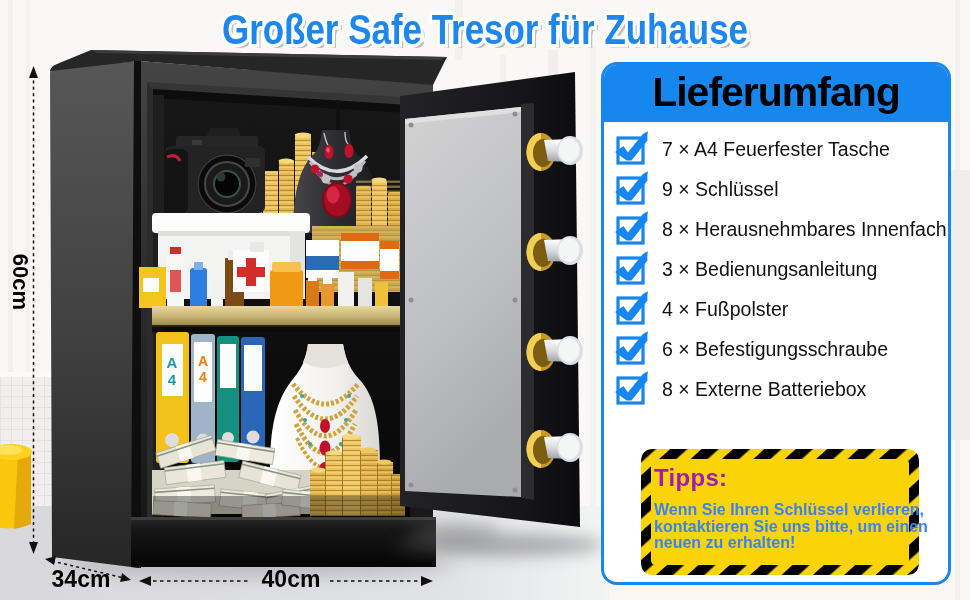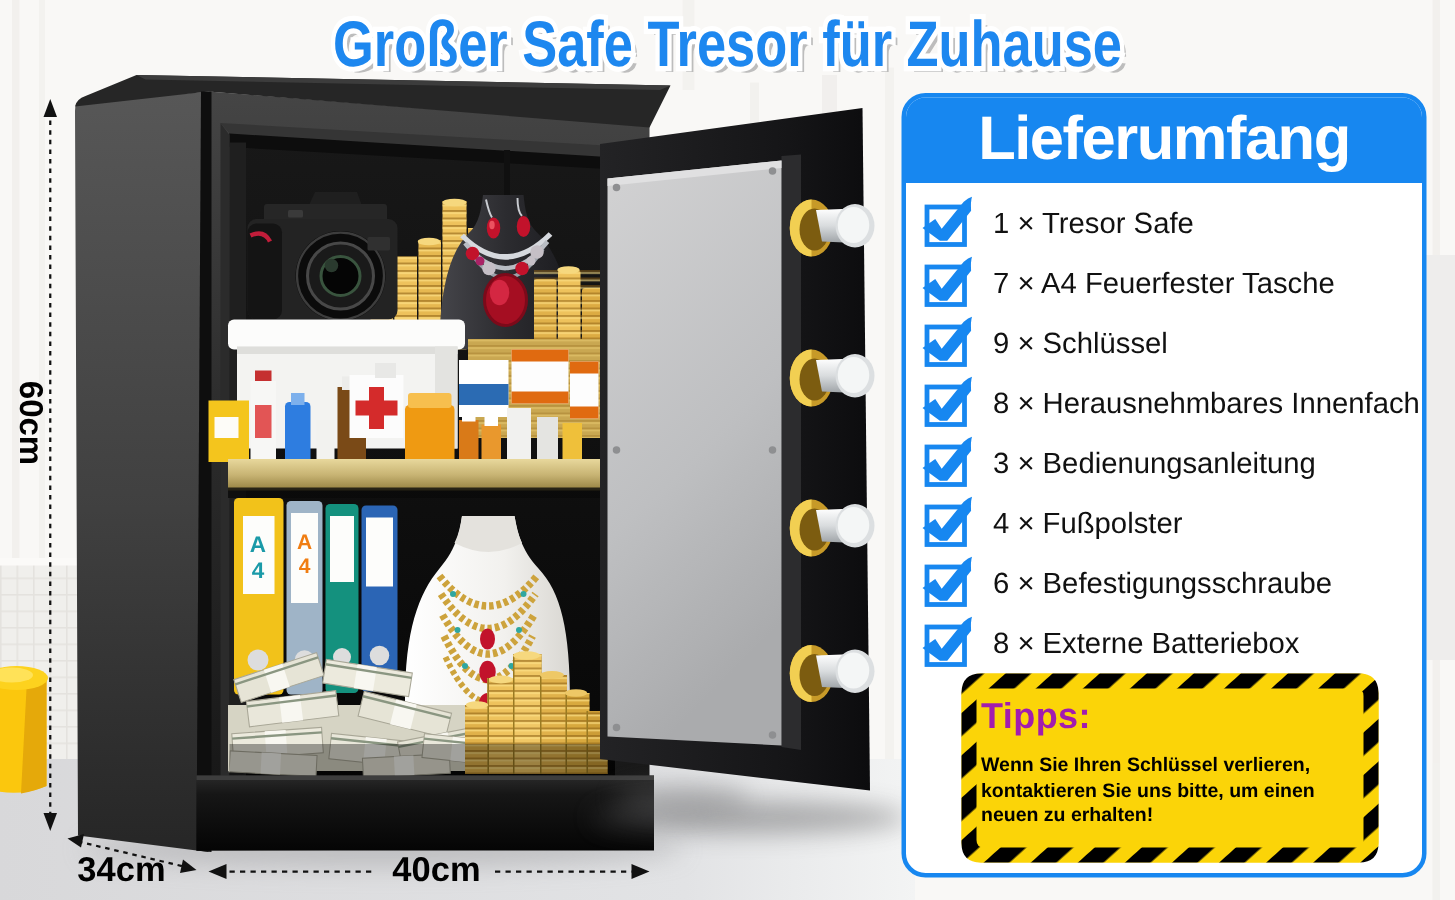--- a/index.html
+++ b/index.html
@@ -1,27 +1,27 @@
 <!DOCTYPE html>
 <html><head>
 <meta charset="utf-8">
 <style>
   html,body{margin:0;padding:0;}
   body{font-family:"Liberation Sans",sans-serif;}
   #stage{position:relative;width:970px;height:600px;overflow:hidden;background:#f9f8f6;}
   #photo{position:absolute;left:0;top:0;}
   .panel{position:absolute;left:601px;top:62px;width:350px;height:523px;background:#fff;border:3px solid #1787f0;border-radius:16px;box-sizing:border-box;}
-  .phead{position:absolute;left:0;right:0;top:0;height:57px;background:#1787f0;border-radius:13px 13px 0 0;color:#ffffff;font-weight:bold;font-size:41px;text-align:center;line-height:55px;letter-spacing:-1px;}
+  .phead{position:absolute;left:0;right:0;top:0;height:57px;background:#1787f0;border-radius:13px 13px 0 0;color:#000000;font-weight:bold;font-size:41px;text-align:center;line-height:55px;letter-spacing:-1px;}
   .plist{position:absolute;left:0;top:63px;right:0;}
   .pitem{height:40px;display:flex;align-items:center;padding-left:10px;}
   .pitem svg{flex:0 0 auto;}
   .pitem span{font-size:19.5px;color:#111;margin-left:8px;white-space:nowrap;position:relative;top:1.5px;}
   .tipps{position:absolute;left:36px;top:383px;width:280px;height:128px;}
   .tipps .tt{position:absolute;left:14px;top:16px;font-size:24px;font-weight:bold;color:#a21caf;letter-spacing:0.3px;}
-  .tipps .tb{position:absolute;left:14px;top:54px;font-size:13px;font-weight:bold;color:#000000;line-height:16.5px;white-space:nowrap;}
+  .tipps .tb{position:absolute;left:14px;top:54px;font-size:16px;font-weight:bold;color:#3b82f6;line-height:16.5px;white-space:nowrap;}
 </style>
 </head>
 <body>
 <div id="stage">
 
 <svg id="photo" width="970" height="600" viewBox="0 0 970 600">
   <defs>
     <linearGradient id="sideGrad" x1="0" y1="0" x2="0" y2="1">
       <stop offset="0" stop-color="#575757"></stop>
           <stop offset="0.55" stop-color="#404040"></stop>
@@ -464,27 +464,20 @@
     <text x="485" y="44" font-size="43" font-weight="bold" fill="#1d87ef" stroke="#fff" stroke-width="7" paint-order="stroke" text-anchor="middle" textLength="526" lengthAdjust="spacingAndGlyphs">Großer Safe Tresor für Zuhause</text>
   </g>
 </svg>
 
 <div class="panel">
 
   <div class="phead">Lieferumfang</div>
 
   <div class="plist">
 
-    <div class="pitem">
-          <svg width="40" height="38" viewBox="0 0 40 38">
-            <rect x="4" y="9" width="25" height="25" fill="#fff" stroke="#1787f0" stroke-width="3.2"></rect>
-            <path d="M1,23 L9.5,17 L13.8,23.5 L28.5,5.5 Q31.5,3 34,2.2 Q33,5.5 33.4,11.5 L17.5,31.5 L12.6,31.5 Z" fill="#1787f0"></path>
-          </svg>
-          <span>1 × Tresor Safe</span>
-        </div>
 
     <div class="pitem">
           <svg width="40" height="38" viewBox="0 0 40 38">
             <rect x="4" y="9" width="25" height="25" fill="#fff" stroke="#1787f0" stroke-width="3.2"></rect>
             <path d="M1,23 L9.5,17 L13.8,23.5 L28.5,5.5 Q31.5,3 34,2.2 Q33,5.5 33.4,11.5 L17.5,31.5 L12.6,31.5 Z" fill="#1787f0"></path>
           </svg>
           <span>7 × A4 Feuerfester Tasche</span>
         </div>
 
     <div class="pitem">

